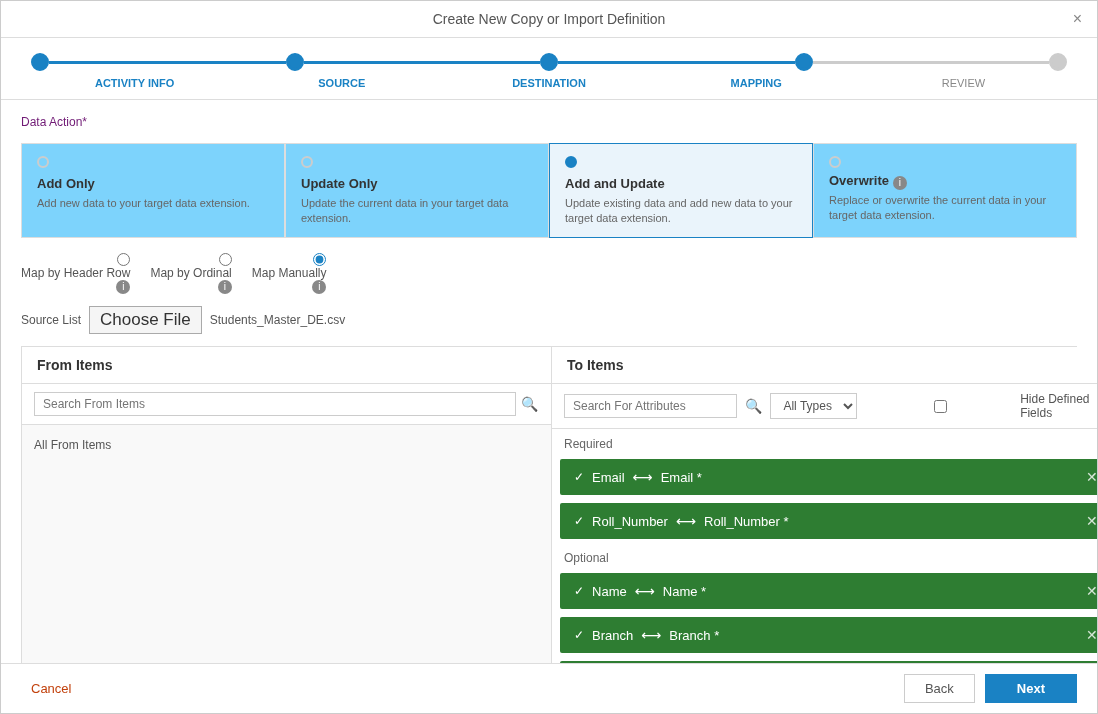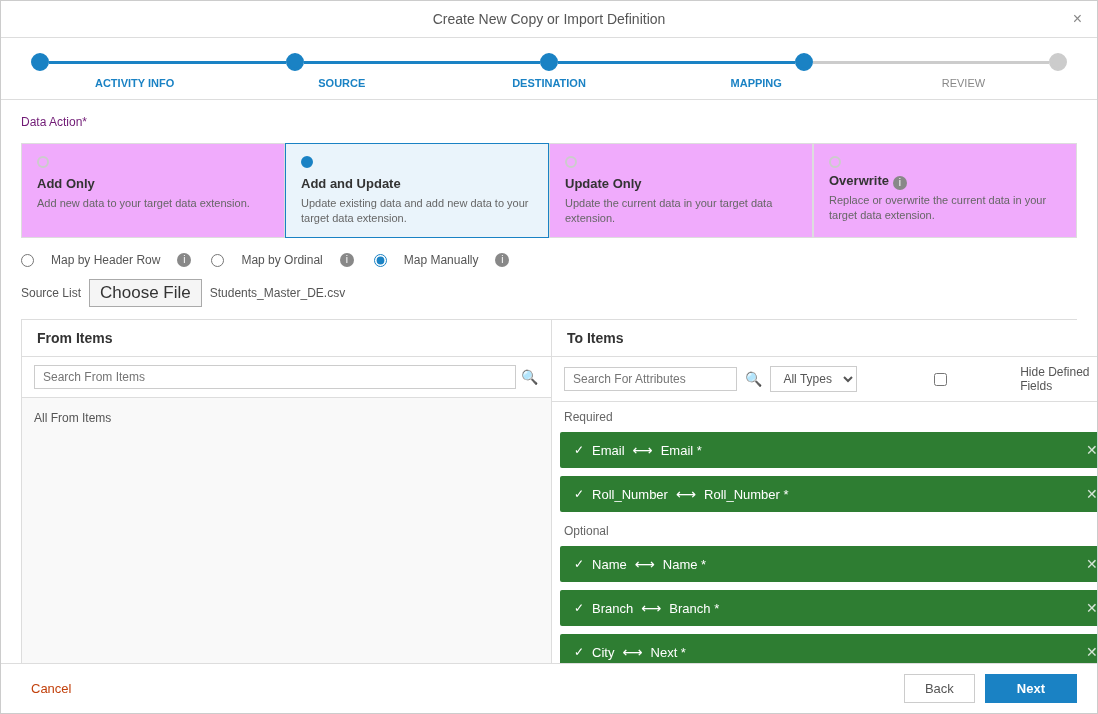--- a/index.html
+++ b/index.html
@@ -123,21 +123,21 @@
     .data-action-options {
       display: flex;
       gap: 0;
     }
 
     .data-action-option {
       flex: 1;
       padding: 12px 15px;
       border: 1px solid #ddd;
       cursor: pointer;
-      background: #f0abfc;
+      background: #7dd3fc;
     }
 
     .data-action-option.selected {
       background: #eaf4fb;
       border: 1px solid #1a82c4;
     }
 
     .data-action-option .option-radio {
       width: 12px;
       height: 12px;
@@ -168,25 +168,26 @@
     
     .mapping-options {
       display: flex;
       align-items: center;
       gap: 20px;
       margin-bottom: 12px;
     }
 
     .radio-option {
       display: flex;
-      align-items: center;
-      gap: 17px;
-      font-size: 12px;
-      color: #555;
-      cursor: pointer;
+      align-items: flex-end;
+      gap: 0;
+      font-size: 12px;
+      color: #555;
+      cursor: pointer;
+      flex-direction: column;
     }
 
     .radio-option input[type="radio"] {
       accent-color: #1a82c4;
     }
 
     .info-icon {
       display: inline-block;
       width: 14px;
       height: 14px;
@@ -451,30 +452,30 @@
     <div class="data-action-section">
       <div class="section-label">Data Action*</div>
       <div class="data-action-options">
 
         <div class="data-action-option">
           <div><span class="option-radio"></span></div>
           <span class="option-title">Add Only</span>
           <span class="option-desc">Add new data to your target data extension.</span>
         </div>
 
+        <div class="data-action-option">
+          <div><span class="option-radio"></span></div>
+          <span class="option-title">Update Only</span>
+          <span class="option-desc">Update the current data in your target data extension.</span>
+        </div>
+
         <div class="data-action-option selected">
           <div><span class="option-radio" style="background:#1a82c4;border-color:#1a82c4;"></span></div>
           <span class="option-title">Add and Update</span>
           <span class="option-desc">Update existing data and add new data to your target data extension.</span>
-        </div>
-
-        <div class="data-action-option">
-          <div><span class="option-radio"></span></div>
-          <span class="option-title">Update Only</span>
-          <span class="option-desc">Update the current data in your target data extension.</span>
         </div>
 
         <div class="data-action-option">
           <div style="display:flex;align-items:center;gap:4px;">
             <span class="option-radio"></span>
           </div>
           <div style="display:flex;align-items:center;gap:4px;">
             <span class="option-title">Overwrite</span>
             <span class="info-icon">i</span>
           </div>

